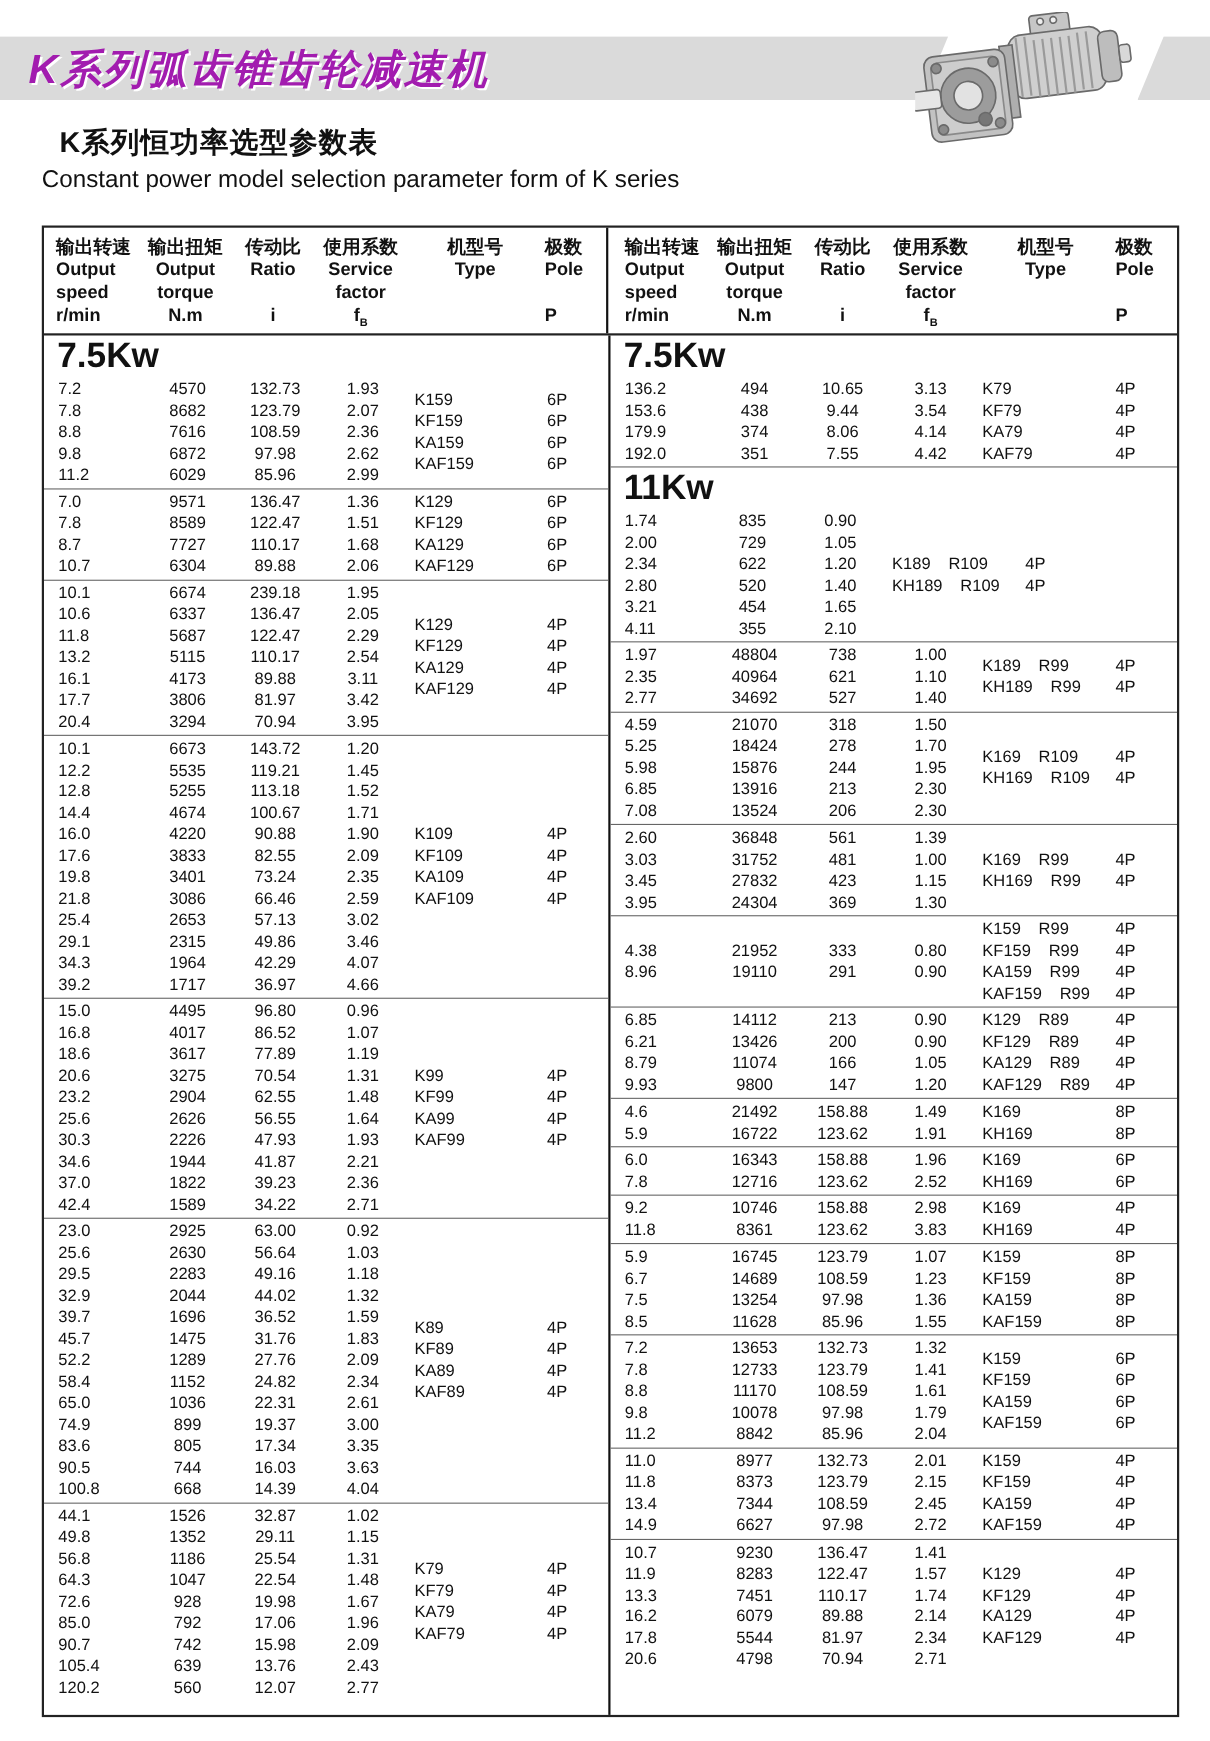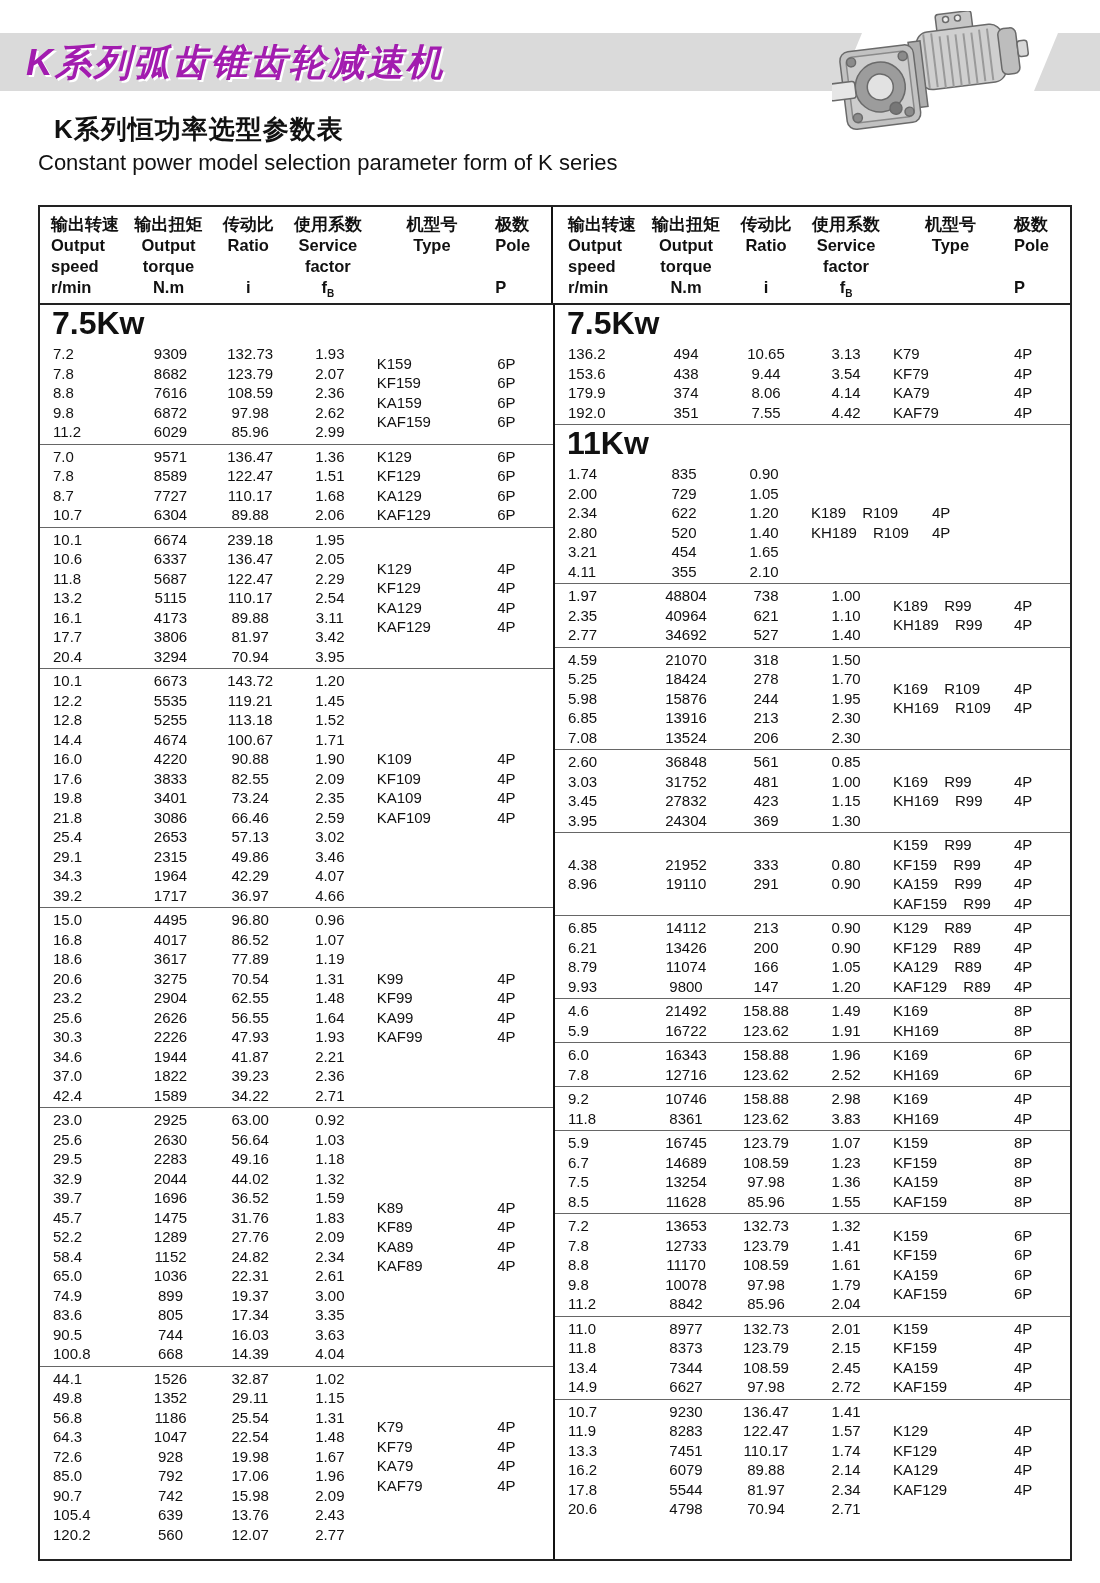--- a/index.html
+++ b/index.html
@@ -163,21 +163,21 @@
         <div class="sec-title">7.5Kw</div>
         <div class="grp">
           <div class="gcol c0">
             <div class="ln">7.2</div>
             <div class="ln">7.8</div>
             <div class="ln">8.8</div>
             <div class="ln">9.8</div>
             <div class="ln">11.2</div>
           </div>
           <div class="gcol c1">
-            <div class="ln">9309</div>
+            <div class="ln">4570</div>
             <div class="ln">8682</div>
             <div class="ln">7616</div>
             <div class="ln">6872</div>
             <div class="ln">6029</div>
           </div>
           <div class="gcol c2">
             <div class="ln">132.73</div>
             <div class="ln">123.79</div>
             <div class="ln">108.59</div>
             <div class="ln">97.98</div>
@@ -722,21 +722,21 @@
             <div class="ln">27832</div>
             <div class="ln">24304</div>
           </div>
           <div class="gcol c2">
             <div class="ln">561</div>
             <div class="ln">481</div>
             <div class="ln">423</div>
             <div class="ln">369</div>
           </div>
           <div class="gcol c3">
-            <div class="ln">0.85</div>
+            <div class="ln">1.39</div>
             <div class="ln">1.00</div>
             <div class="ln">1.15</div>
             <div class="ln">1.30</div>
           </div>
           <div class="gcol c4">
             <div class="ln type">K169 R99</div>
             <div class="ln type">KH169 R99</div>
           </div>
           <div class="gcol c5">
             <div class="ln">4P</div>

